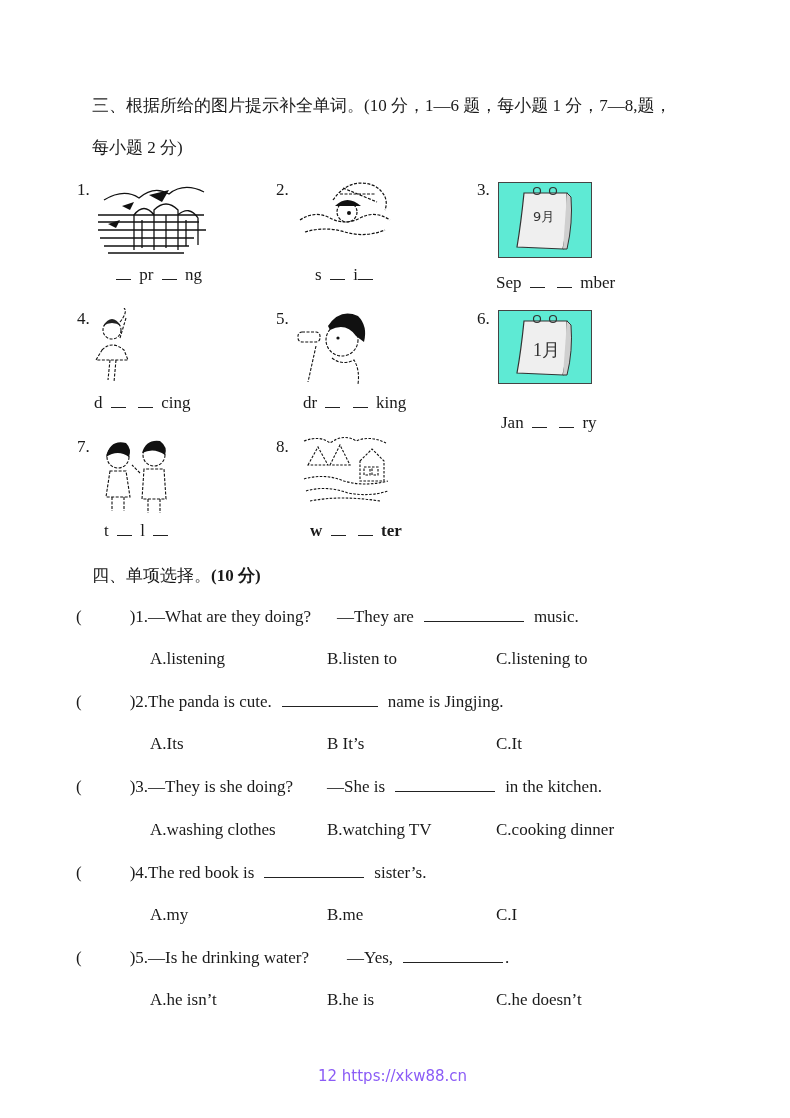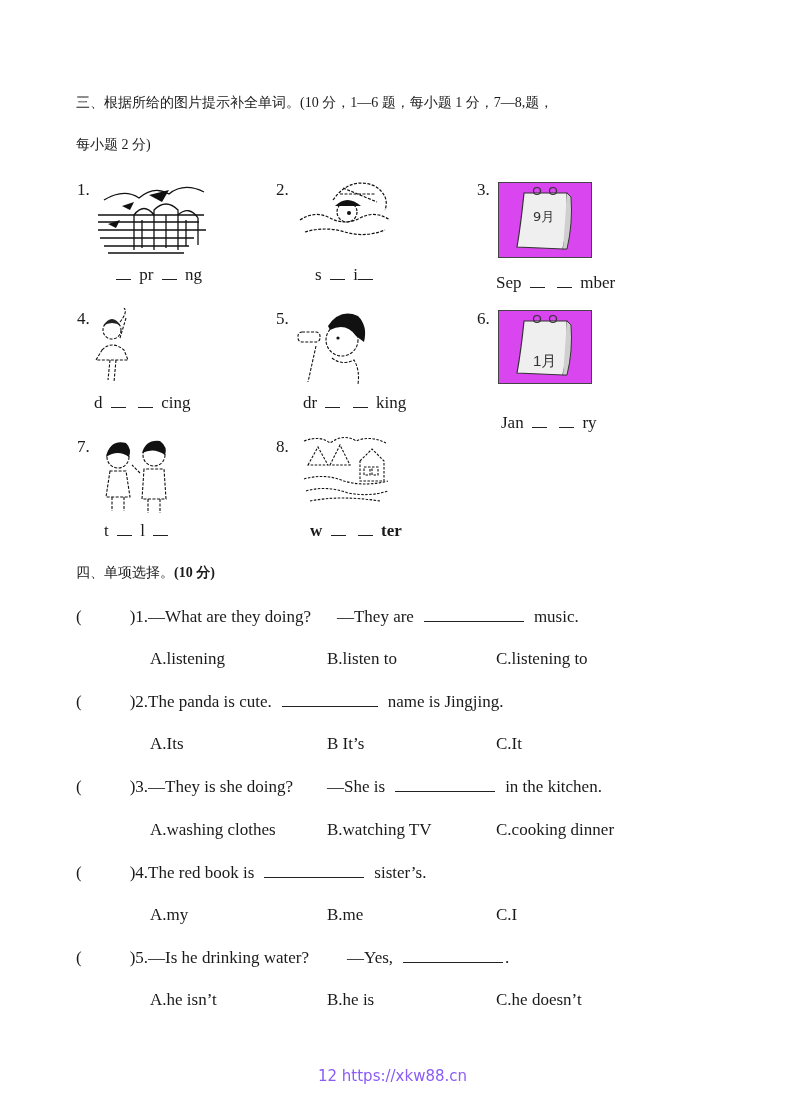--- a/index.html
+++ b/index.html
@@ -1,26 +1,26 @@
 <!DOCTYPE html>
 <html><head>
 <meta charset="utf-8">
 <style>
   html, body { margin:0; padding:0; background:#ffffff; }
   body { width:790px; height:1118px; position:relative; overflow:hidden;
          font-family:"Liberation Serif","DejaVu Serif",serif; color:#1a1a1a; }
   .abs { position:absolute; white-space:nowrap; }
-  .heading { font-size:14px; font-weight:normal; }
+  .heading { font-size:17px; font-weight:normal;margin-left:16px; }
   .heading b { font-weight:bold; }
   .txt { font-size:17px; }
   .num { font-size:17px; }
   .blank { display:inline-block; width:15px; border-bottom:1.3px solid #222; margin:0 4px; height:14px; vertical-align:baseline; }
   .longblank { display:inline-block; width:100px; border-bottom:1.3px solid #222; height:14px; margin:0 10px; vertical-align:baseline; }
   .pic { position:absolute; }
-  .cal-frame { position:absolute; border:1.5px solid #444; background:#d946ef; }
+  .cal-frame { position:absolute; border:1.5px solid #444; background:#5eead4; }
   .footer { font-family:"DejaVu Sans","Liberation Sans",sans-serif; font-size:15px; color:#8b5cf6; }
 </style>
 </head>
 <body>
 
 <div class="abs heading" style="left:76px;top:94px;">
   <span>三、根据所给的图片提示补全单词。(10 分，1—6 题，每小题 1 分，7—8,题，</span>
 </div>
 <div class="abs heading" style="left:76px;top:136px;">
   <span>每小题 2 分)</span>
@@ -115,21 +115,21 @@
 </div>
 
 <div class="abs num" style="left:477px;top:309px;">6.</div>
 <div class="cal-frame" style="left:498px;top:310px;width:92px;height:72px;">
   <svg width="92" height="72" style="position:absolute;left:0;top:0;">
     <path d="M25 10 Q22 40 18 62 L64 64 Q70 40 68 10 Z" fill="#efefef" stroke="#333" stroke-width="1.2"></path>
     <path d="M68 10 L72 14 Q74 40 68 64 L64 64" fill="#cfcfcf" stroke="#333" stroke-width="1"></path>
     <circle cx="38" cy="8" r="3.5" fill="none" stroke="#333" stroke-width="1.2"></circle>
     <circle cx="54" cy="8" r="3.5" fill="none" stroke="#333" stroke-width="1.2"></circle>
   </svg>
-  <div style="position:absolute;left:34px;top:41px;font-size:15px;font-family:Liberation Sans, sans-serif;color:#333;">1月</div>
+  <div style="position:absolute;left:34px;top:27px;font-size:18px;font-family:Liberation Serif, serif;color:#333;">1月</div>
 </div>
 <div class="abs txt" style="left:501px;top:393px;margin-top:20px;">
   <span>Jan</span>
   <span class="blank"></span>
   <span class="blank"></span>
   <span>ry</span>
 </div>
 
 <div class="abs num" style="left:77px;top:437px;">7.</div>
 <svg class="pic" style="left:96px;top:433px;" width="84" height="82">

